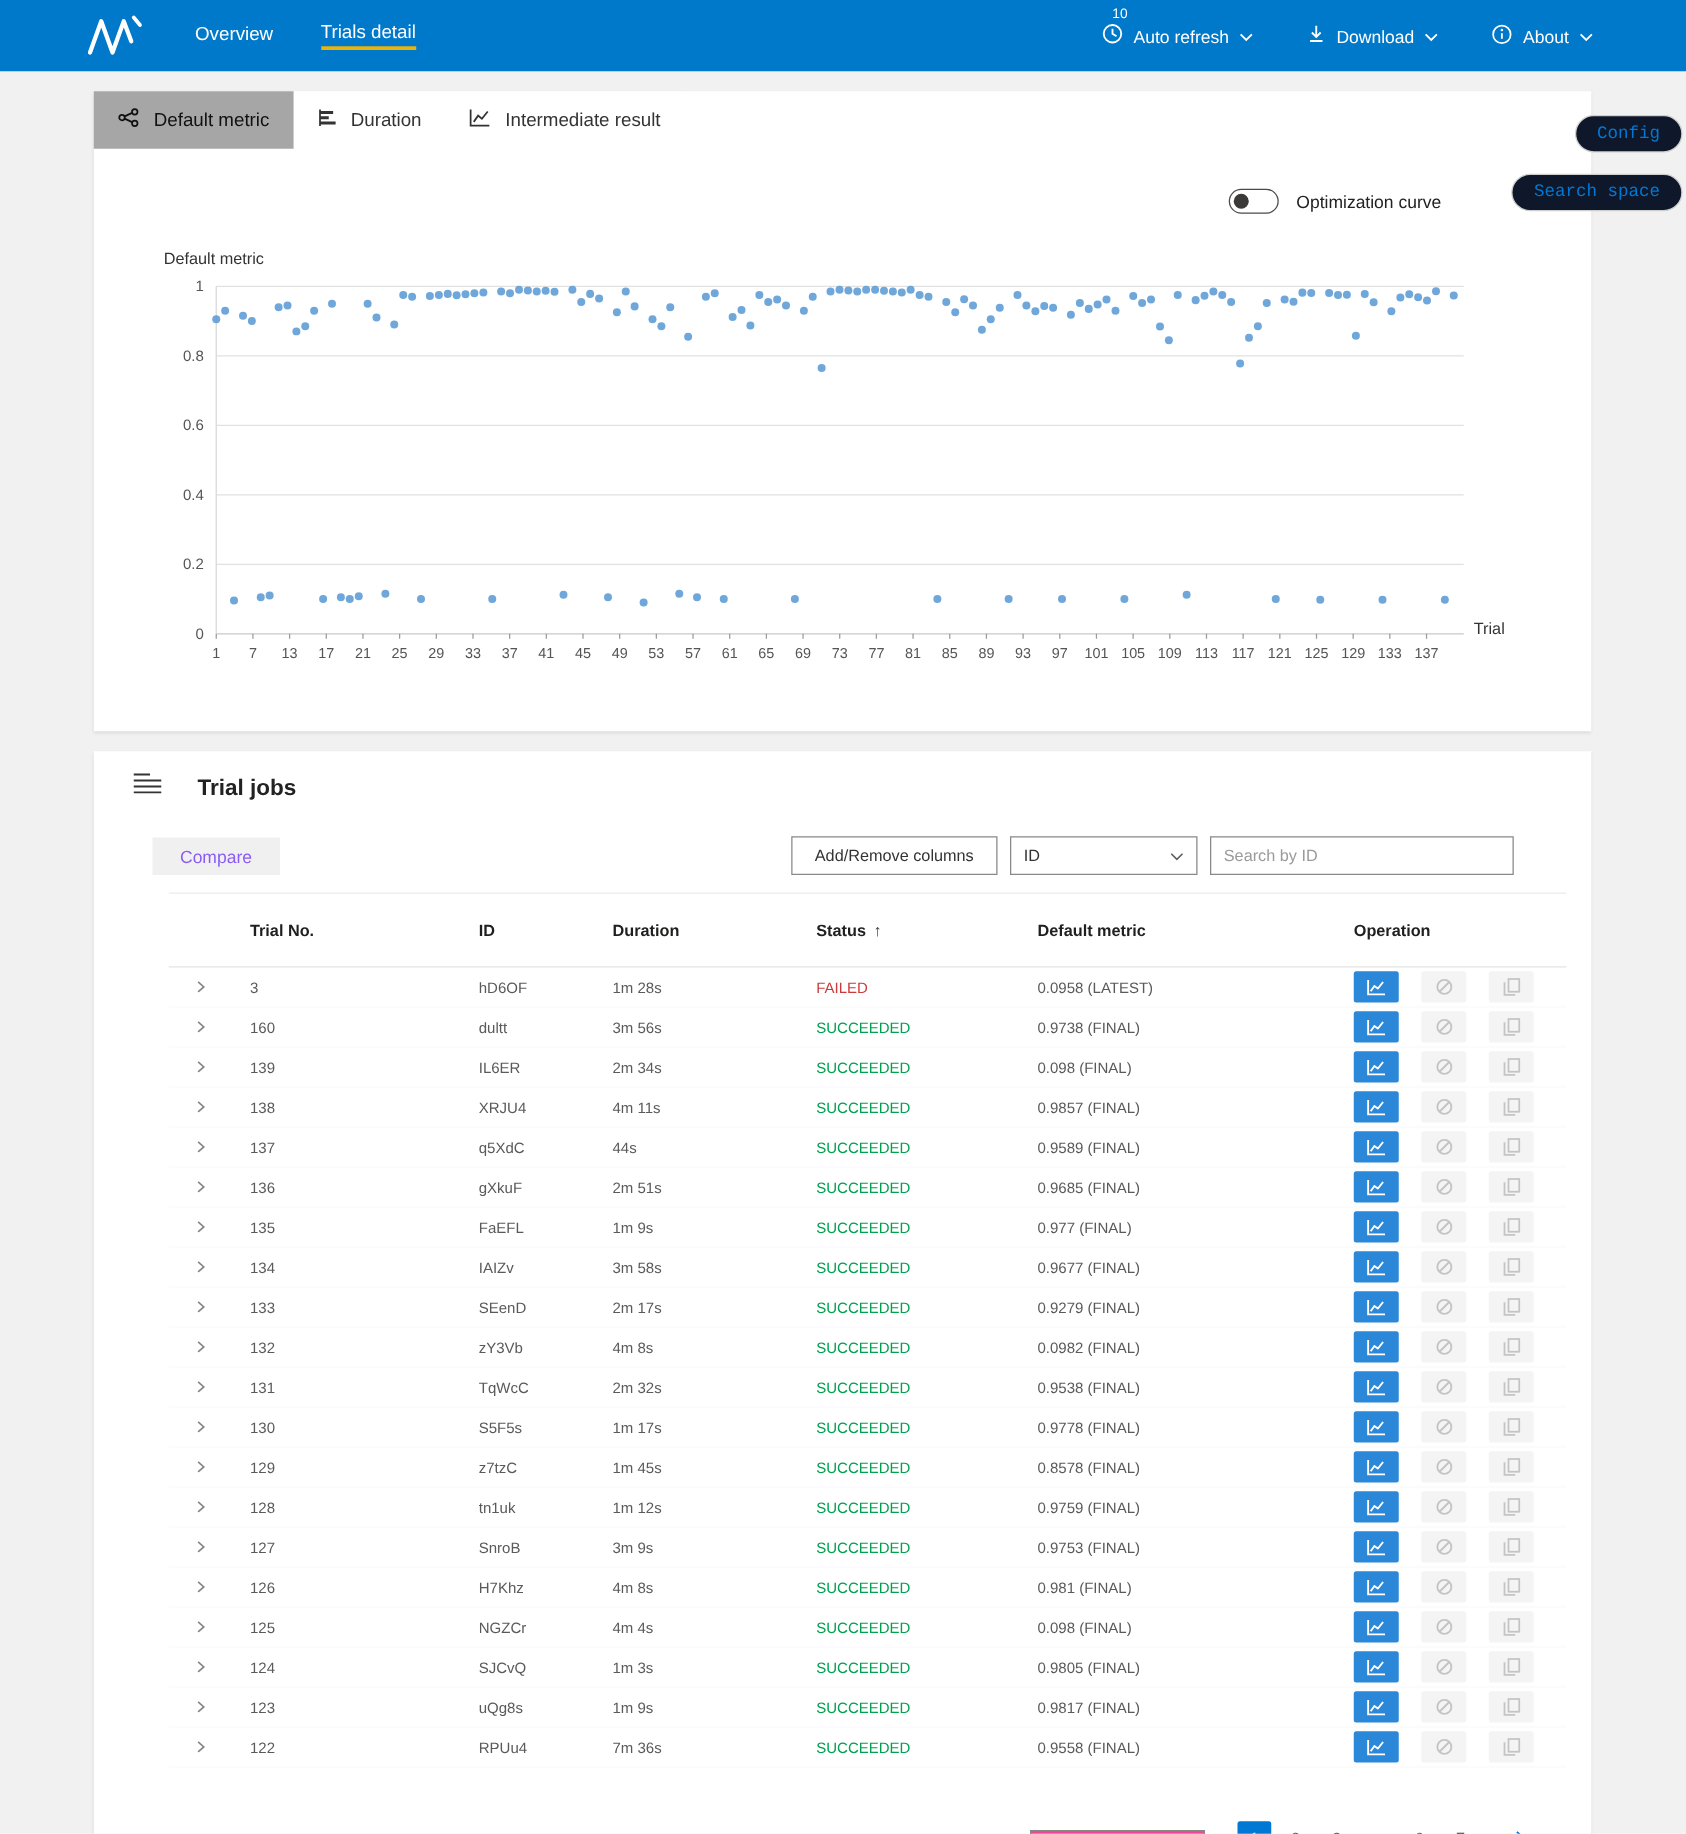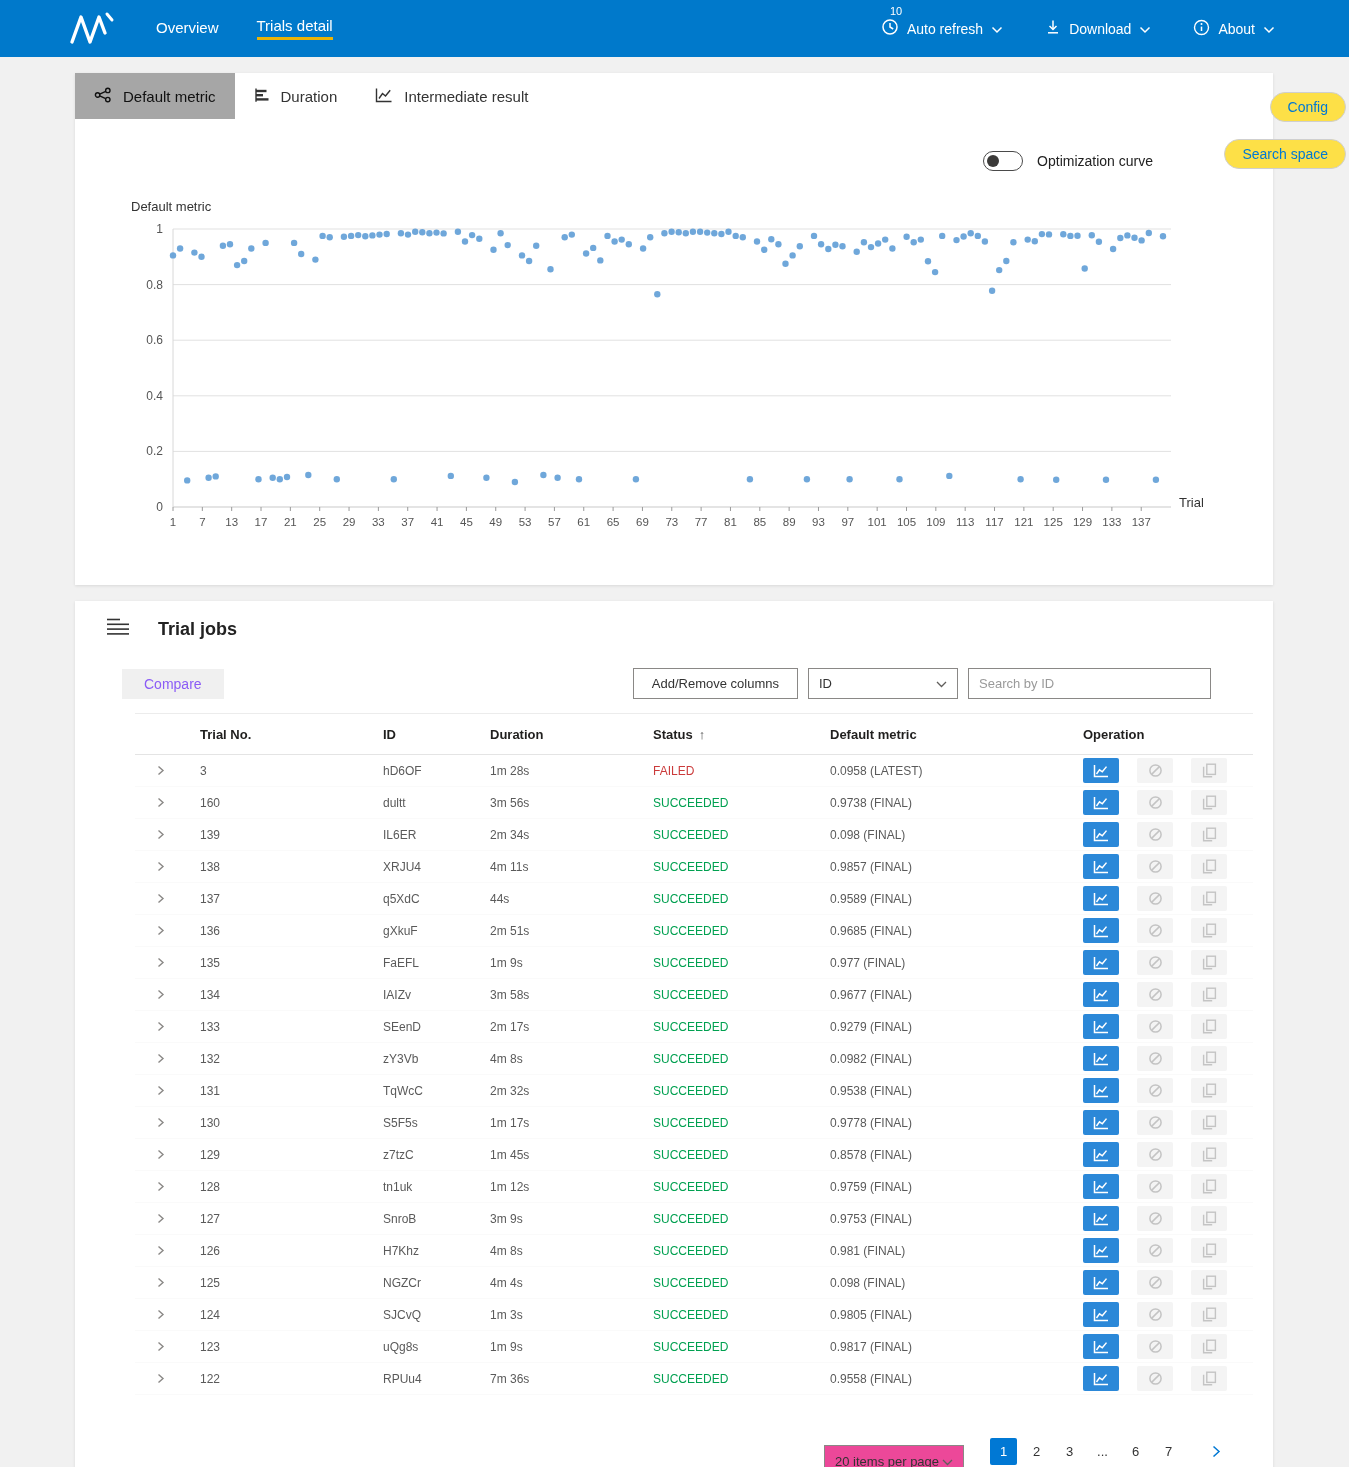--- a/index.html
+++ b/index.html
@@ -15,21 +15,21 @@
   .nav-item { display:flex; align-items:center; gap:8px; cursor:pointer; }
   .refresh-wrap { position:relative; display:flex; align-items:center; }
   .refresh-badge { position:absolute; top:-13px; left:9px; font-size:11px; }
 
   
   .page { position:relative; width:1349px; }
   .panel { width:1198px; margin-left:75px; background:#fff; box-shadow:0 1px 3px rgba(0,0,0,.10); }
   .chart-panel { margin-top:16px; padding-bottom:34px; }
 
   .side-btns { position:absolute; top:19px; right:3px; display:flex; flex-direction:column; align-items:flex-end; gap:17px; z-index:5; }
-  .pill { border:1px solid #cfcfcf; border-radius:15px; background:#fde047; color:var(--accent,#0078d4); font-size:14px; padding:6px 17px; font-family:Liberation Sans, sans-serif; cursor:pointer; }
+  .pill { border:1px solid #cfcfcf; border-radius:15px; background:#0f172a; color:var(--accent,#0078d4); font-size:14px; padding:6px 17px; font-family:Liberation Mono, monospace; cursor:pointer; }
 
   
   .tabs { display:flex; }
   .tab { height:46px; display:flex; align-items:center; gap:11px; padding:0 19px; font-size:15px; color:#333; cursor:pointer; background:#fff; }
   .tab.active { background:#a6a6a6; color:#111; }
   .tab svg { stroke:currentColor; fill:none; stroke-width:1.4; }
 
   
   .toggle-row { display:flex; justify-content:flex-end; align-items:center; gap:14px; margin:32px 120px 0 0; font-size:14px; color:#222; }
   .toggle { width:40px; height:20px; border:1px solid #4a4a4a; border-radius:10px; position:relative; background:#fff; cursor:pointer; }
@@ -51,21 +51,21 @@
   .btn-compare { background:#f0f0f0; color:#8b5cf6; border:none; font-size:14px; padding:7px 22px; font-family:inherit; }
   .spacer { flex:1; }
   .btn-addremove { background:#fff; border:1px solid #8a8886; color:#333; font-size:13px; height:31px; padding:0 18px; font-family:inherit; cursor:pointer; }
   .dropdown { width:150px; height:31px; border:1px solid #8a8886; display:flex; align-items:center; padding:0 10px; font-size:13px; color:#333; cursor:pointer; background:#fff; }
   .dropdown .dd-chev { margin-left:auto; }
   .search-box { width:243px; height:31px; border:1px solid #8a8886; font-size:13px; padding:0 10px; font-family:inherit; color:#333; }
   .search-box::placeholder { color:#9a9a9a; }
 
   .table { margin:14px 20px 0 60px; }
   .thead, .trow { display:grid; grid-template-columns:50px 183px 107px 163px 177px 253px 185px; align-items:center; }
-  .thead { height:42px; border-top:1px solid #ececec; border-bottom:1px solid #e4e4e4; font-size:13px; font-weight:bold; color:#201f1e; }
+  .thead { height:60px; border-top:1px solid #ececec; border-bottom:1px solid #e4e4e4; font-size:13px; font-weight:bold; color:#201f1e; }
   .thead .cell, .trow .cell { padding-left:15px; }
   .trow { height:32px; font-size:12px; color:#5a5a5a; border-bottom:1px solid #fafafa; }
   .cell.expand { display:flex; align-items:center; justify-content:center; padding-left:0 !important; cursor:pointer; }
   .status.failed { color:var(--fail,#cb3b3b); }
   .status.succeeded { color:var(--success,#00a050); }
   .sort-arrow { font-weight:normal; color:#444; margin-left:6px; }
   .ops { display:flex; gap:18px; }
   .op { width:36px; height:25px; border:none; border-radius:2px; display:flex; align-items:center; justify-content:center; cursor:pointer; }
   .op.primary { background:#2b88d8; }
   .op.disabled { background:#f4f4f4; cursor:default; }

